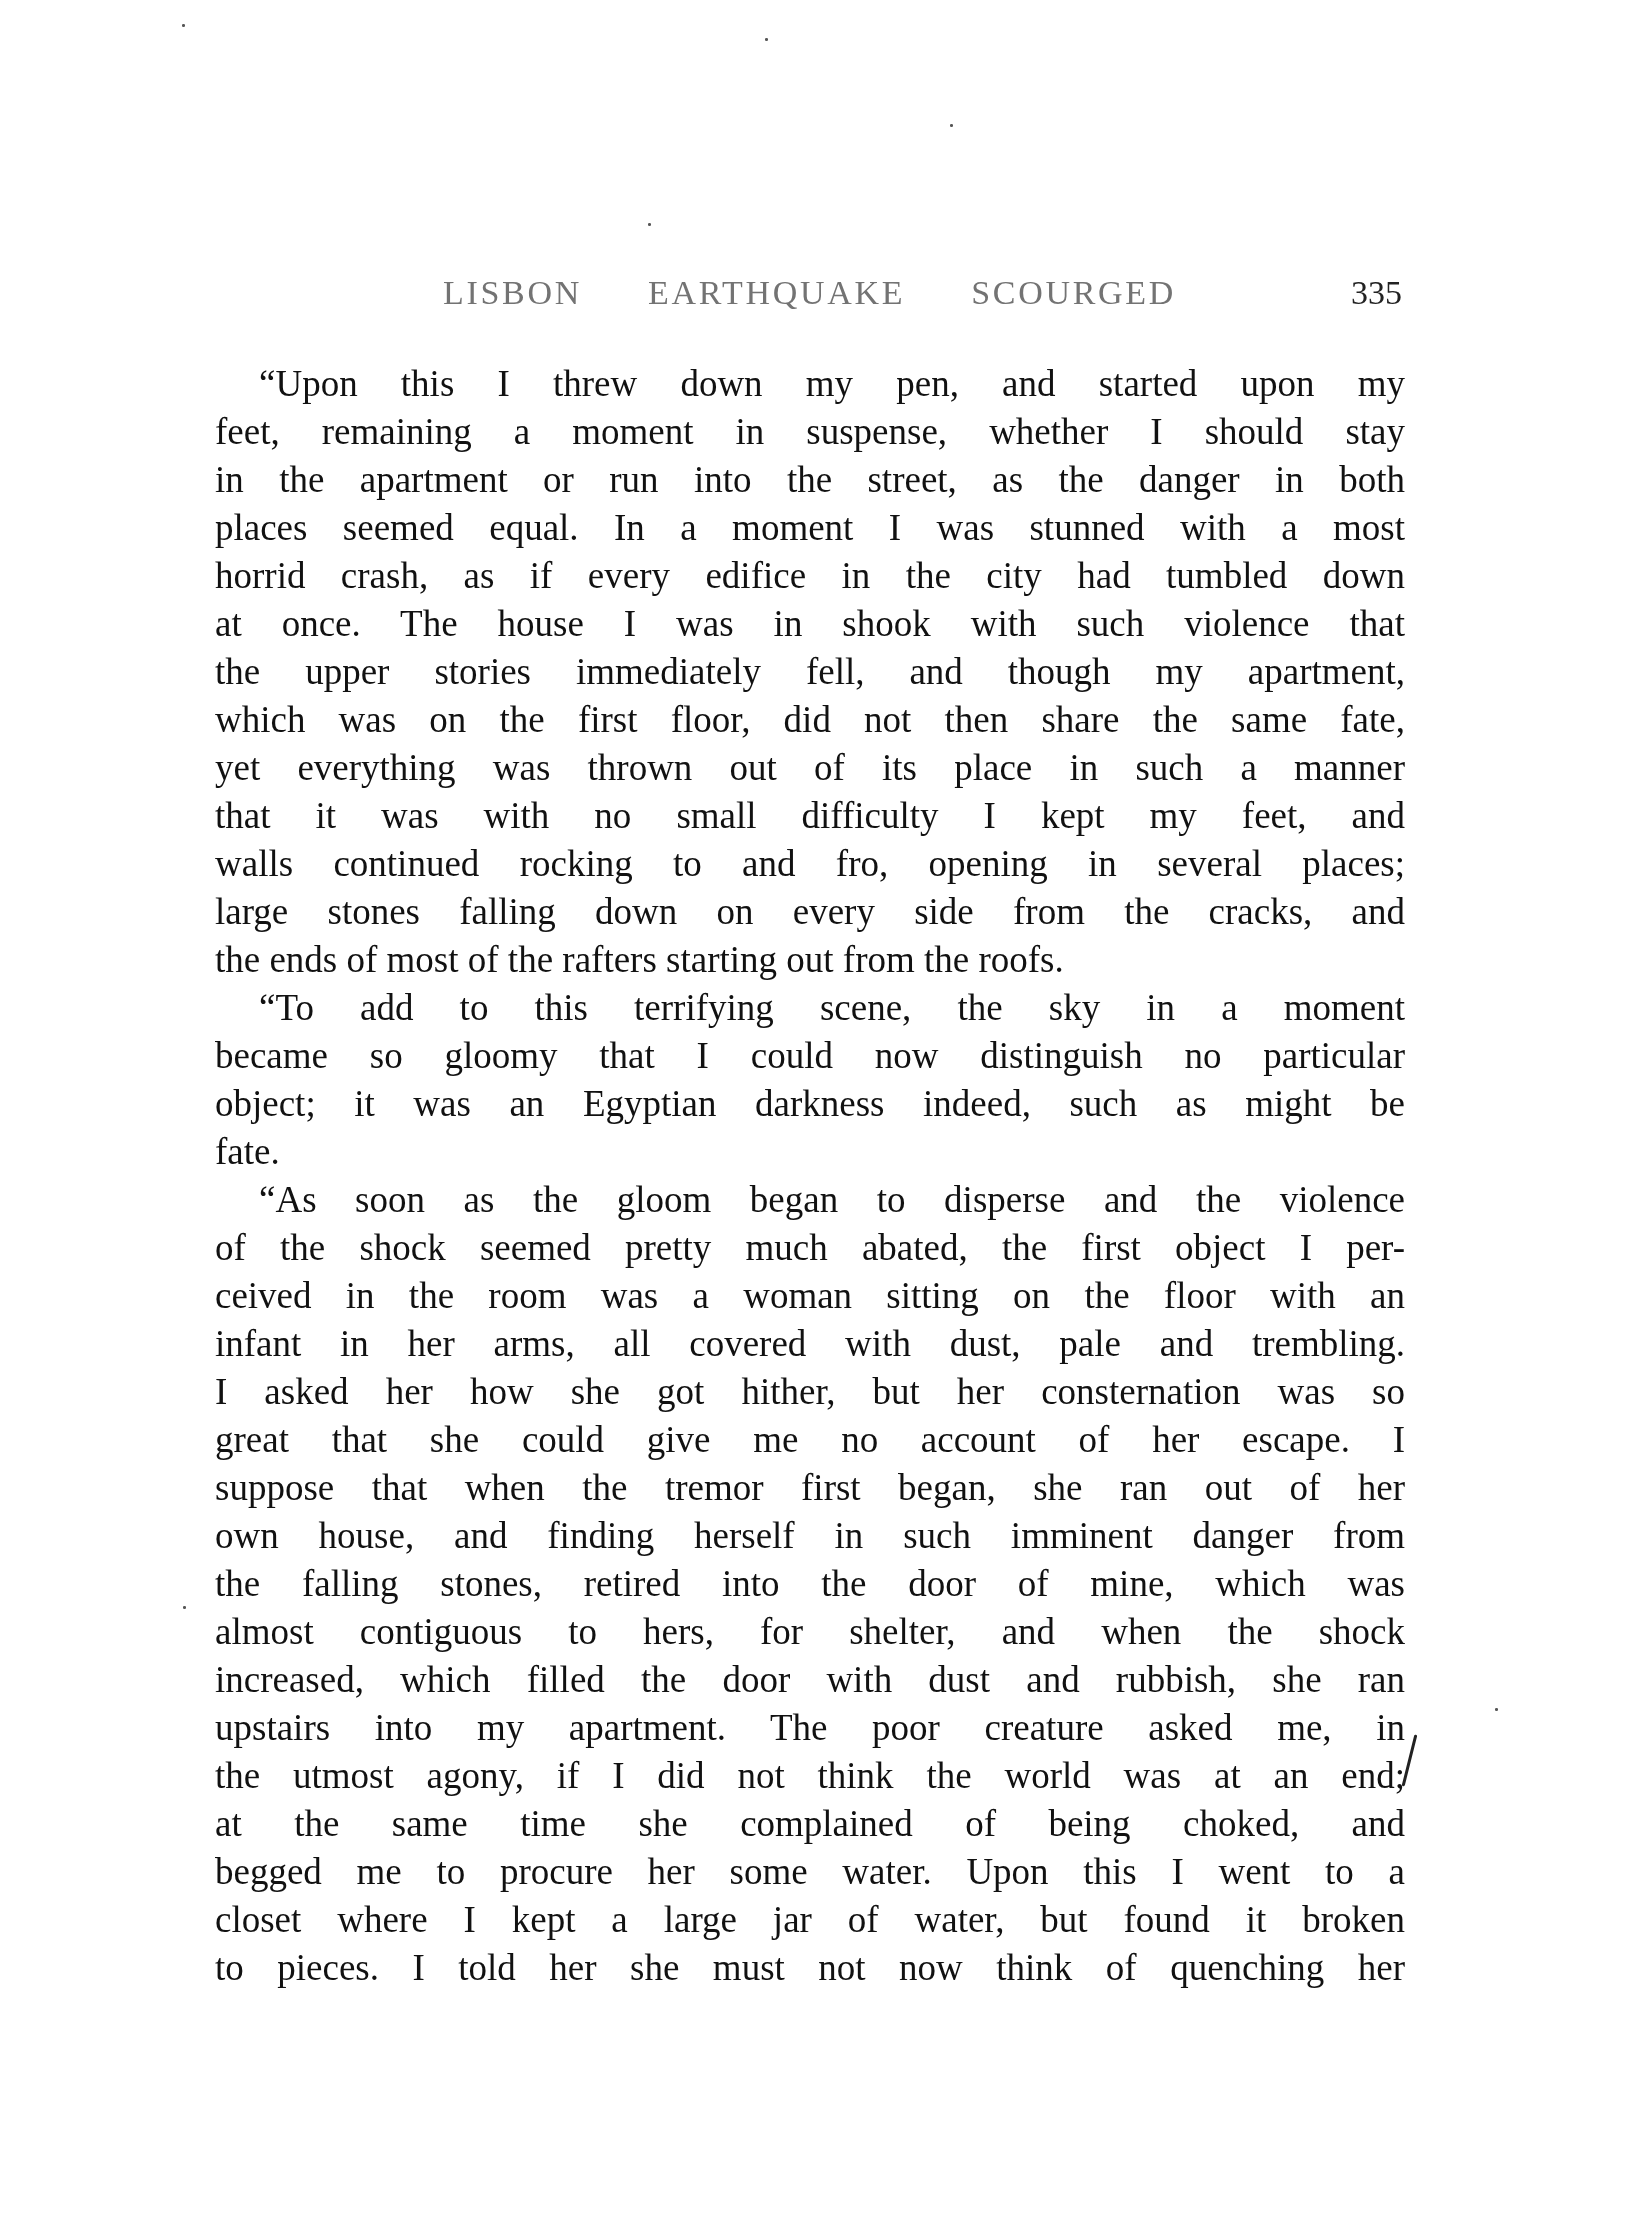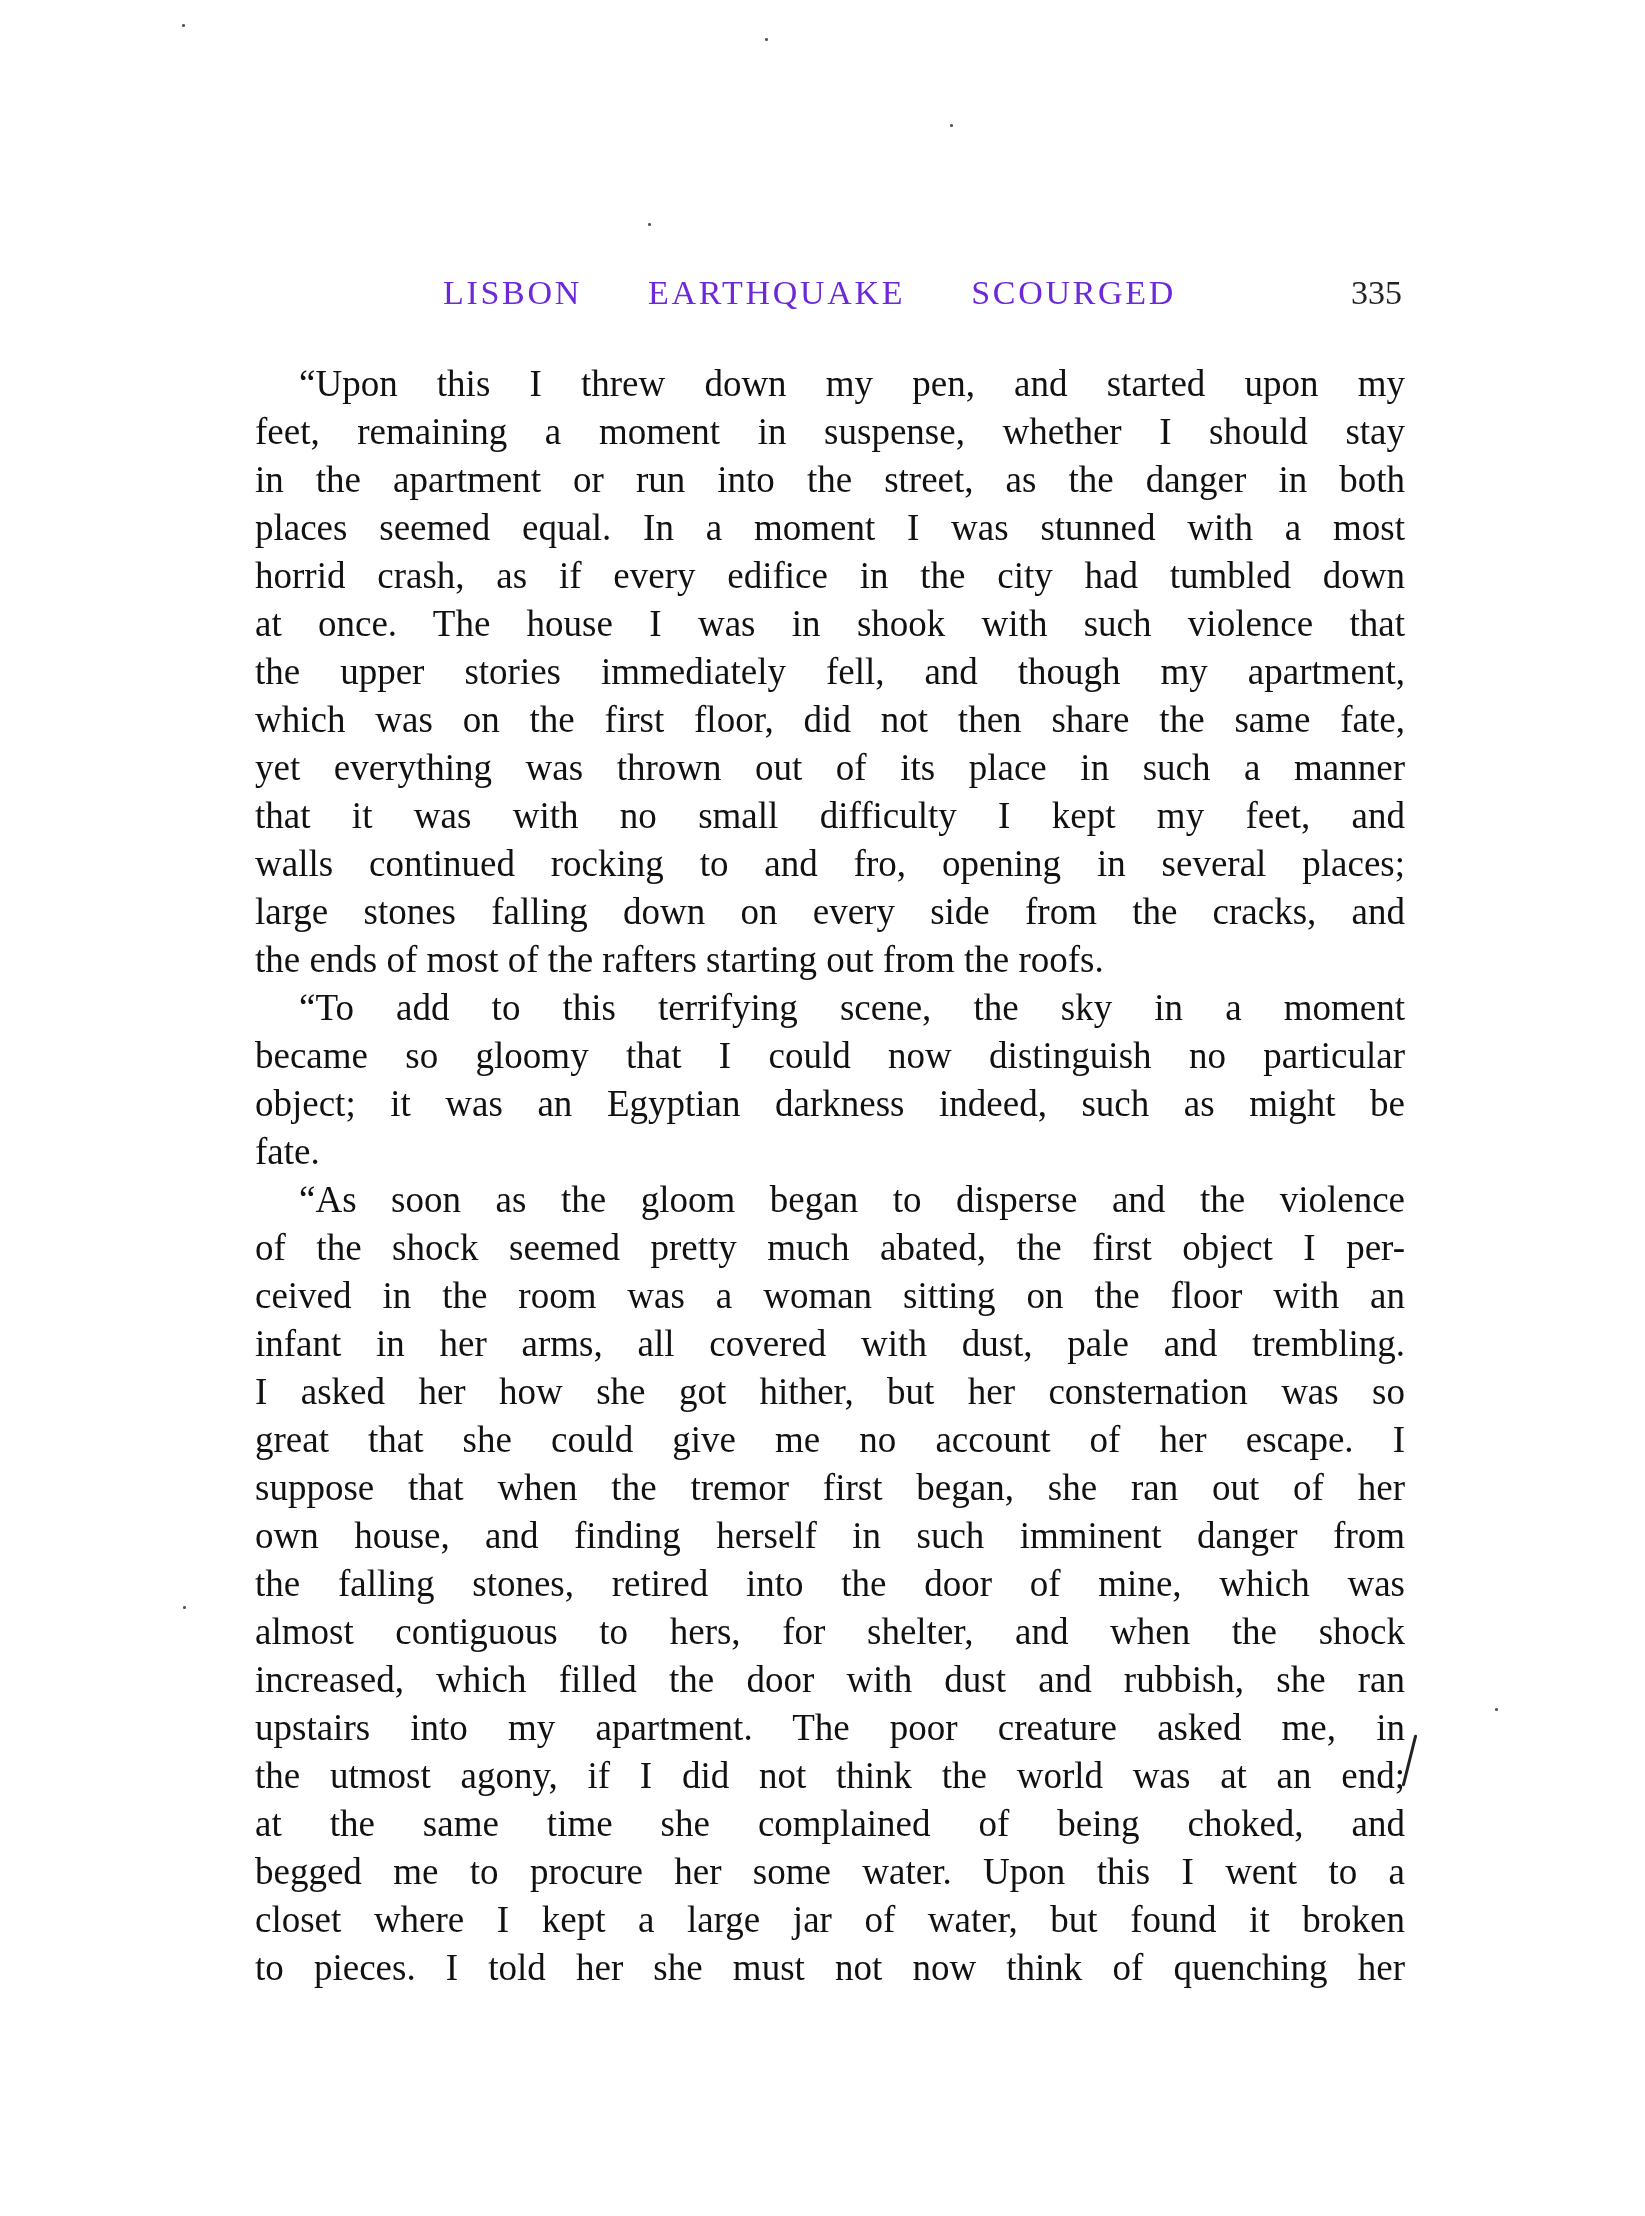--- a/index.html
+++ b/index.html
@@ -25,21 +25,21 @@
       position: absolute;
       left: 443px;
       top: 271px;
       width: 733px;
       font-size: 34px;
       letter-spacing: 2.7px;
       line-height: 43px;
       white-space: nowrap;
       text-align: justify;
       text-align-last: justify;
-      color: #6d28d9;
+      color: #737373;
     }
     .page-number {
       position: absolute;
       left: 1351px;
       top: 271px;
       width: 55px;
       font-size: 34px;
       line-height: 43px;
       color: #222222;
     }
@@ -51,21 +51,20 @@
       font-size: 37px;
       line-height: 48px;
     }
     .line {
       display: block;
       height: 48px;
       white-space: nowrap;
       text-align: justify;
       text-align-last: justify;
       overflow: visible;
-      margin-left: 40px;
     }
     .line.indent { padding-left: 44px; }
     .line.last { text-align-last: left; }
     .speck {
       position: absolute;
       width: 2.6px; height: 2.6px;
       background: #555;
       border-radius: 50%;
     }
     .margin-mark {

